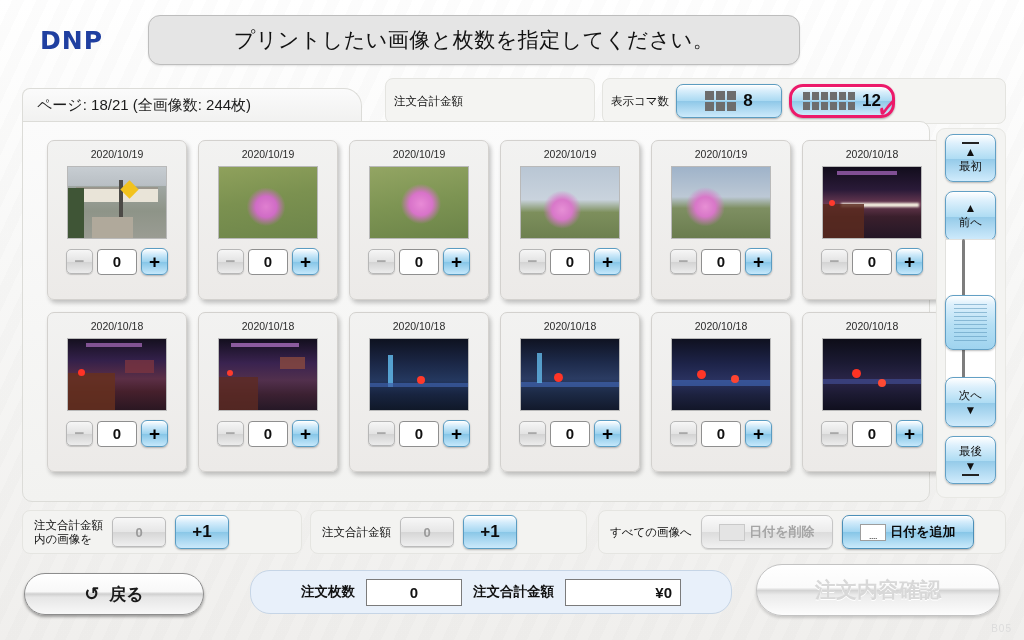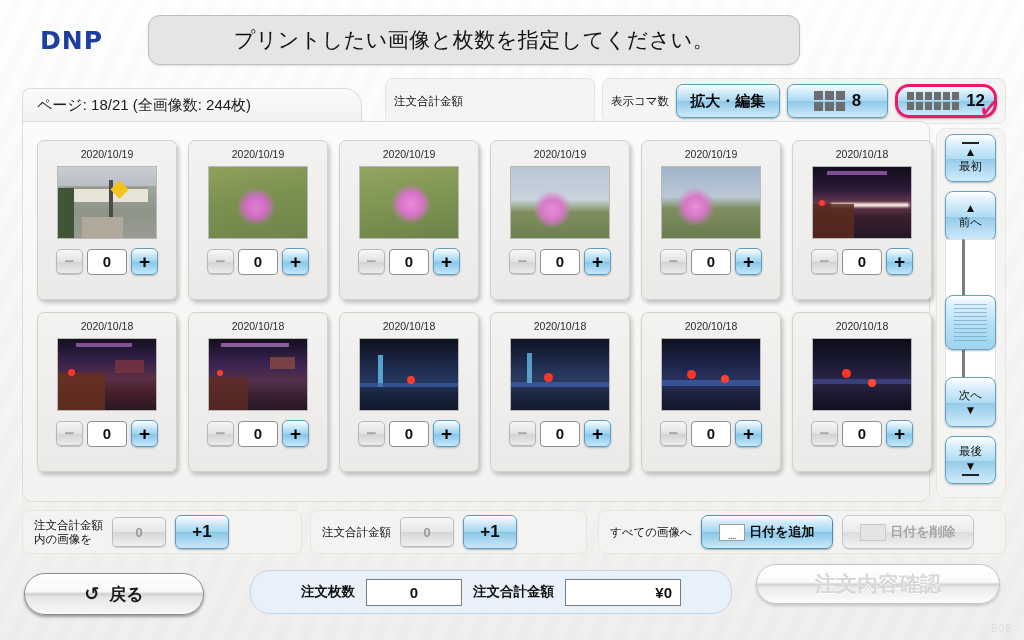--- a/index.html
+++ b/index.html
@@ -86,21 +86,21 @@
     transform: rotate(8deg) scaleX(0.85); text-shadow: 0 0 1px #ec1a6a;
   }
 
   
   #thumb-panel {
     position: absolute; left: 22px; top: 121px; width: 908px; height: 381px;
     background: linear-gradient(180deg,#fbfbfb,#f2f2f0);
     border: 1px solid #dcdcd8; border-radius: 0 10px 10px 10px;
   }
   #thumb-grid {
-    position: absolute; left: 14px; top: 18px;
+    position: absolute; left: 24px; top: 18px;
     display: grid; grid-template-columns: repeat(6, 140px);
     grid-template-rows: repeat(2, 160px); gap: 12px 11px;
   }
   .photo-card {
     width: 140px; height: 160px;
     background: linear-gradient(180deg,#f2f2f1,#eceae8);
     border: 1px solid #d3d1ce; border-radius: 7px;
     box-shadow: 2px 3px 4px rgba(0,0,0,0.22);
     display: flex; flex-direction: column; align-items: center;
     padding-top: 7px;
@@ -230,21 +230,21 @@
     display: flex; align-items: center; justify-content: center; gap: 11px;
   }
   .sum-label { font-size: 13.5px; font-weight: bold; color: #111; }
   .sum-field {
     height: 27px; background: #fff; border: 1px solid #7b7b7b;
     display: flex; align-items: center; font-size: 15px; font-weight: bold; color: #111;
   }
   #order-count-field { width: 96px; justify-content: center; }
   #order-total-field { width: 116px; justify-content: flex-end; padding-right: 8px; }
   #confirm-button {
-    position: absolute; right: 24px; top: 564px; width: 244px; height: 40px;
+    position: absolute; right: 24px; top: 564px; width: 244px; height: 52px;
     border-radius: 28px;
     background: linear-gradient(180deg,#ffffff 0%,#fafafa 45%,#d3d3d3 51%,#ebebeb 60%,#fdfdfd 100%);
     border: 1px solid #c3c3c3;
     box-shadow: 0 2px 3px rgba(0,0,0,0.16), inset 0 1px 0 #fff;
     display: flex; align-items: center; justify-content: center;
     font-size: 21px; font-weight: bold; color: #d8d8d8;
     text-shadow: 0 1px 0 #fff; cursor: default;
   }
   #corner-watermark {
     position: absolute; right: 12px; bottom: 6px;
@@ -264,23 +264,20 @@
 <div id="page-tab">
   <span id="page-info">ページ: 18/21 (全画像数: 244枚)</span>
 </div>
 
 <div id="search-group" class="tool-group">
   <span class="tool-label">注文合計金額</span>
 </div>
 
 <div id="display-group" class="tool-group">
   <span class="tool-label">表示コマ数</span>
-  <div id="zoom-edit-button" class="blue-btn">
-    <span>拡大・編集</span>
-  </div>
   <div id="frames-8-button" class="blue-btn frame-btn">
     <span id="grid-8" class="grid-ico">
       <i></i>
         <i></i>
         <i></i>
         <i></i>
         <i></i>
         <i></i>
     </span>
     <span class="count">8</span>
@@ -500,27 +497,27 @@
 </div>
 
 <div id="group-all" class="action-group">
   <span class="act-label">注文合計金額</span>
   <div class="zero-chip">0</div>
   <div class="plus1-btn">+1</div>
 </div>
 
 <div id="group-date" class="action-group">
   <span class="act-label">すべての画像へ</span>
+  <div id="del-date-button">
+    <span class="date-swatch off"></span>
+    <span>日付を削除</span>
+  </div>
   <div id="add-date-button">
     <span class="date-swatch">....</span>
     <span>日付を追加</span>
-  </div>
-  <div id="del-date-button">
-    <span class="date-swatch off"></span>
-    <span>日付を削除</span>
   </div>
 </div>
 
 <div id="back-button">
   <span id="back-arrow-icon">↺</span>
   <span>戻る</span>
 </div>
 
 <div id="summary-panel">
   <span class="sum-label">注文枚数</span>

